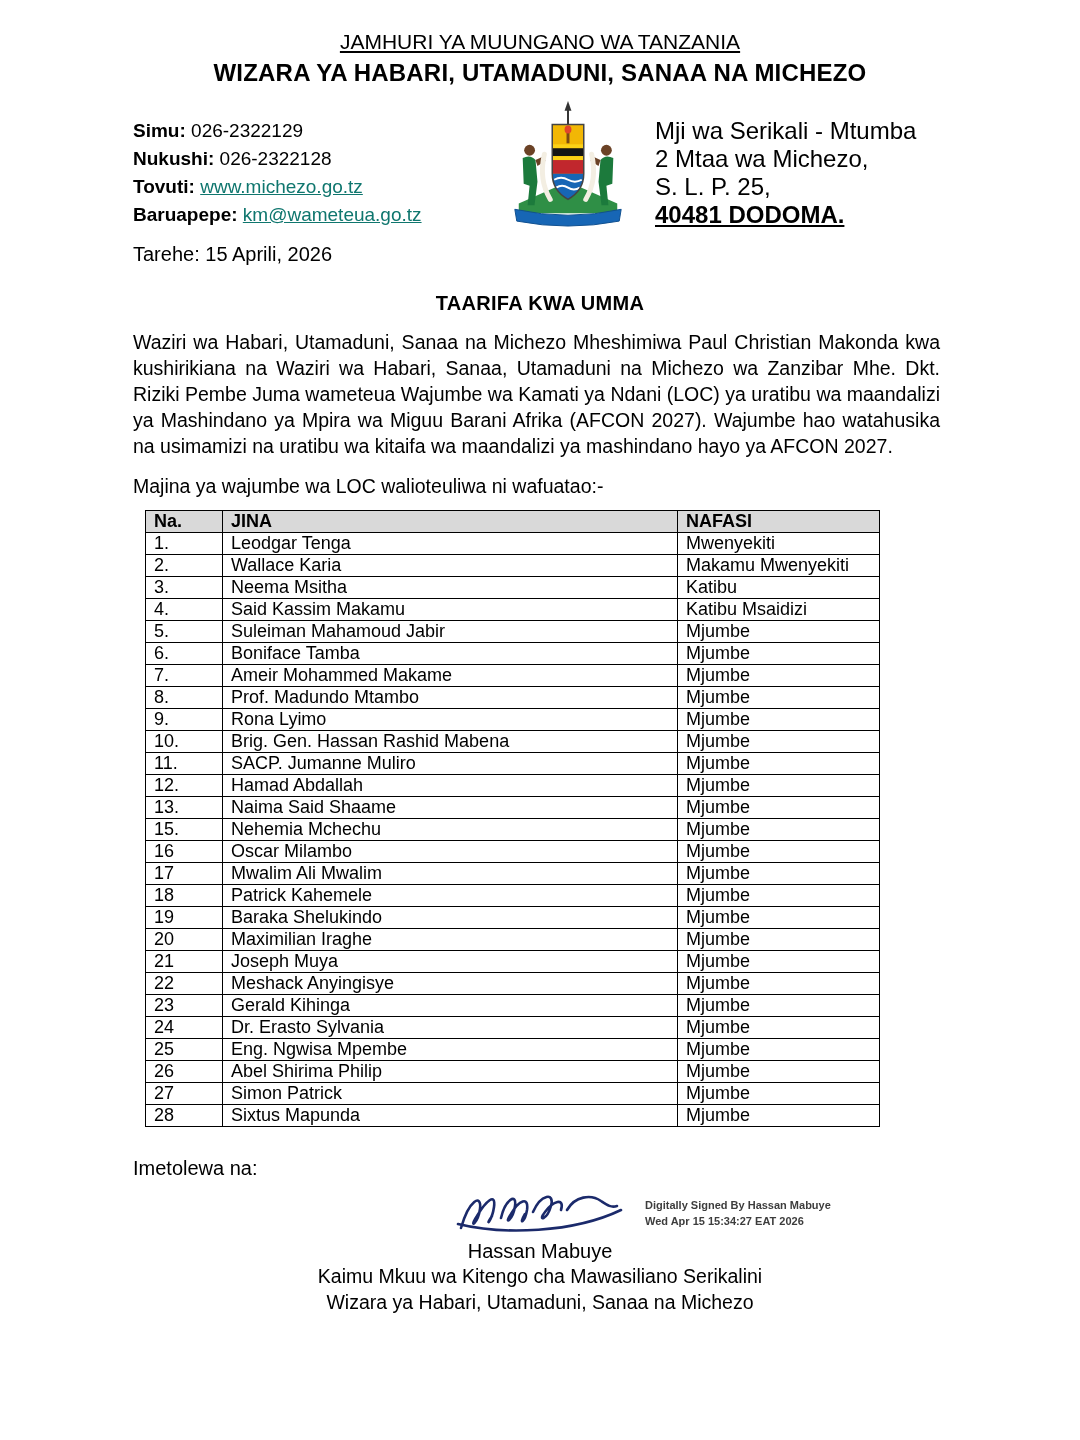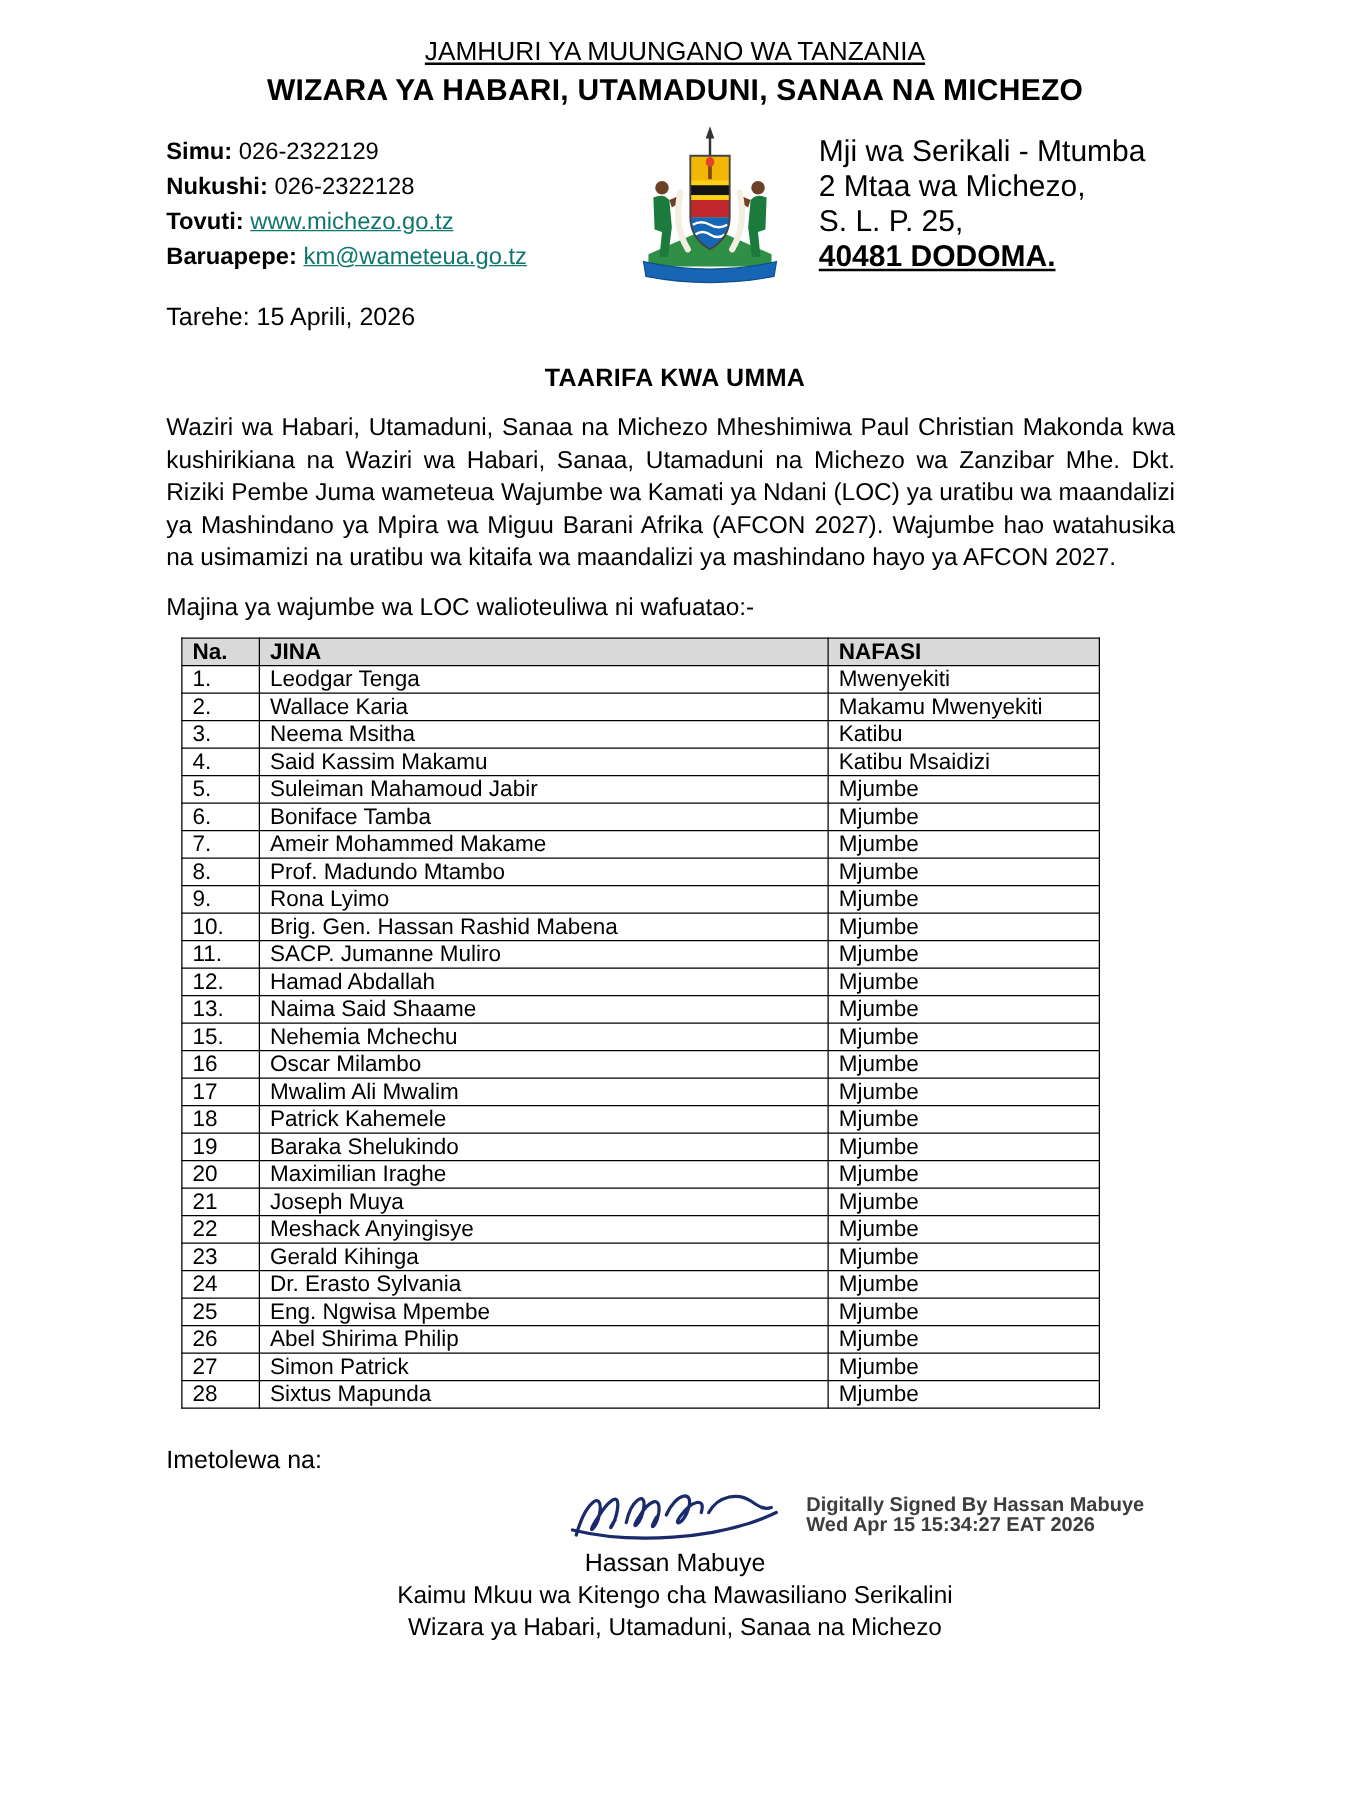--- a/index.html
+++ b/index.html
@@ -5,50 +5,50 @@
   * { box-sizing: border-box; }
   html, body { margin: 0; padding: 0; background: #ffffff; }
   .page {
     width: 1080px; height: 1440px; background: #fff; color: #000;
     font-family: "Liberation Sans", sans-serif; position: relative;
     padding-top: 30px; overflow: hidden;
   }
   .doc-title { text-align: center; font-size: 21px; text-decoration: underline; }
   .doc-ministry { text-align: center; font-size: 24px; font-weight: bold; margin-top: 5px; letter-spacing: .2px; }
 
-  .header-row { display: flex; margin: 12px 0 0 133px; align-items: center; }
+  .header-row { display: flex; margin: 12px 0 0 133px; align-items: flex-end; }
   .contact-block { width: 347px; font-size: 19px; line-height: 28px; }
   .contact-line { white-space: nowrap; }
   .lbl { font-weight: bold; }
   .link { color: #0f766e; text-decoration: underline; cursor: pointer; }
   .emblem-wrap { width: 175px; display: flex; justify-content: center; }
   .address-block { font-size: 24px; line-height: 28px; }
   .addr-bold { font-weight: bold; text-decoration: underline; }
 
   .date-line { margin: 14px 0 0 133px; font-size: 20px; }
   .notice-title { text-align: center; font-weight: bold; font-size: 20px; margin-top: 26px; letter-spacing: .3px; }
 
   .body-par { margin: 14px 140px 0 133px; font-size: 19.5px; line-height: 26px; text-align: justify; }
   .list-intro { margin: 16px 0 0 133px; font-size: 19.5px; }
 
   table.loc-table { border-collapse: collapse; margin: 12px 0 0 145px; width: 735px; font-size: 18px; table-layout: fixed; }
   .loc-table th, .loc-table td {
     border: 1px solid #000; padding: 1px 8px; text-align: left;
     height: 19px; line-height: 19px; overflow: hidden; white-space: nowrap;
   }
   .loc-table th { background: #d9d9d9; font-weight: bold; }
-  .col-na { width: 62px; }
+  .col-na { width: 77px; }
   .col-jina { width: 455px; }
   .col-nafasi { width: auto; }
 
   .issued { margin: 30px 0 0 133px; font-size: 20px; }
 
   .sig-row { display: flex; align-items: center; margin: 8px 0 0 455px; gap: 20px; height: 50px; }
   .sig-scribble { width: 170px; height: 50px; }
-  .sig-digital { font-size: 16px; font-weight: bold; color: #3d3d3d; line-height: 16px; }
+  .sig-digital { font-size: 11px; font-weight: bold; color: #3d3d3d; line-height: 16px; }
 
   .sig-name { text-align: center; font-size: 20px; margin-top: 2px; }
   .sig-title, .sig-org { text-align: center; font-size: 19.5px; line-height: 26px; }
 </style>
 </head>
 <body>
 
 <div class="page">
 
   <div class="doc-title">JAMHURI YA MUUNGANO WA TANZANIA</div>

